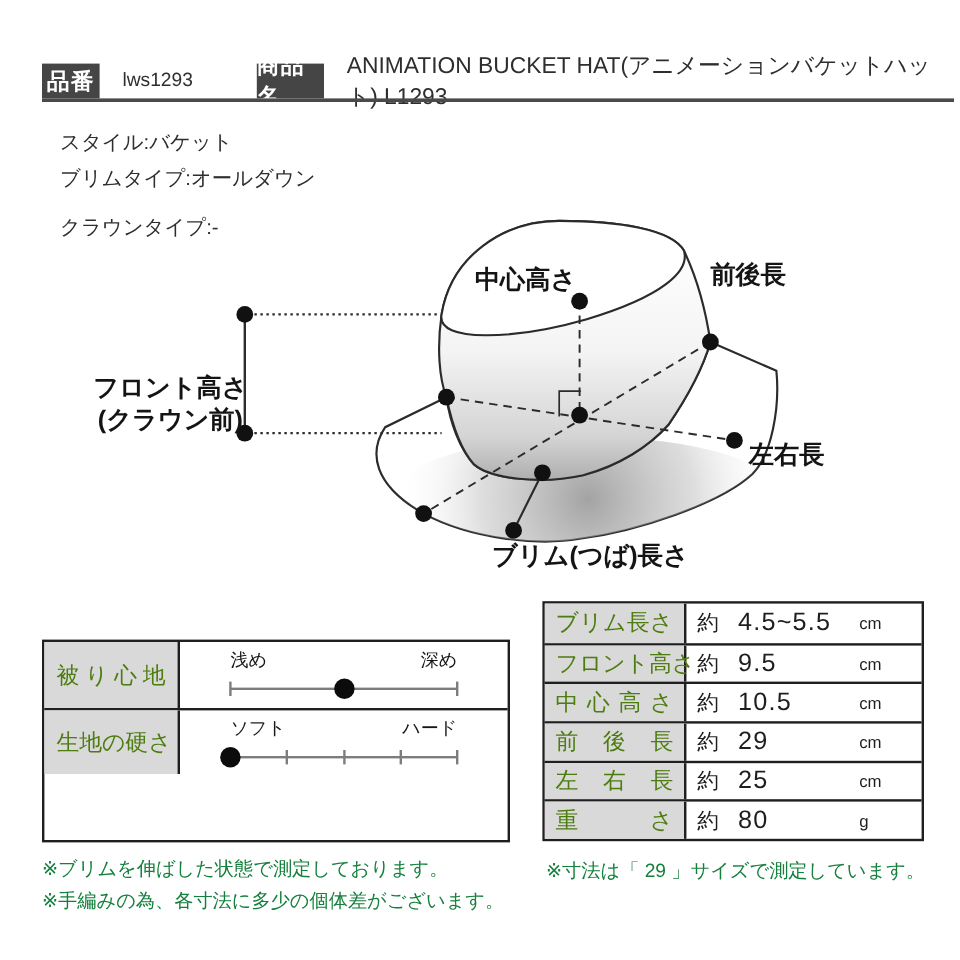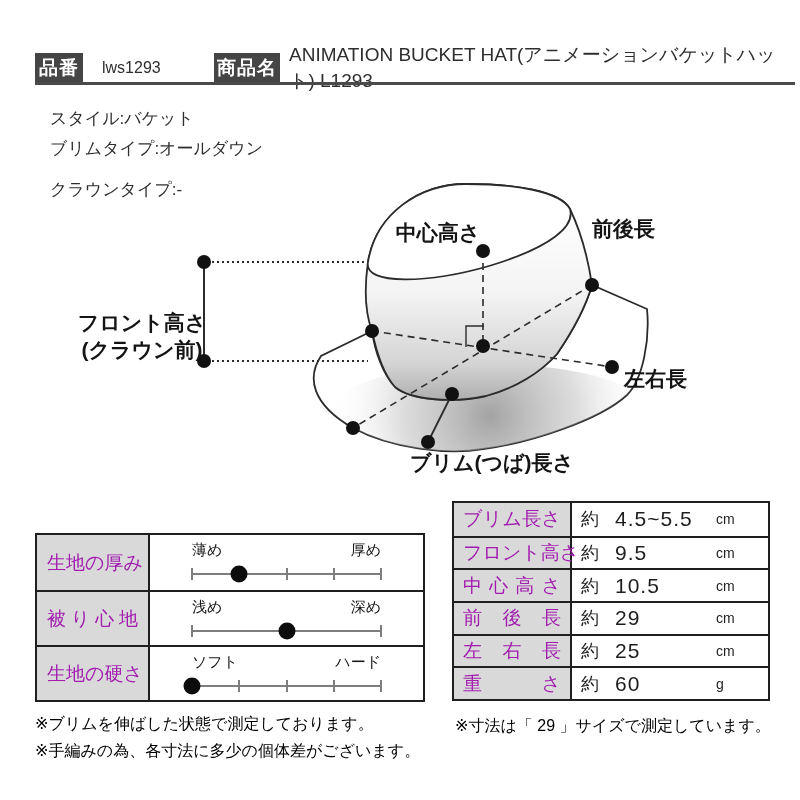--- a/index.html
+++ b/index.html
@@ -28,21 +28,21 @@
     border:2px solid #1f1f1f;box-sizing:border-box;display:grid;grid-template-rows:1fr 1fr 1fr;
     background:#fff;
   }
   .frow{display:grid;grid-template-columns:113px 1fr;border-top:2px solid #1f1f1f;}
   .frow:first-child{border-top:none;}
   .fcell-label{
     background:#d9d9d9;border-right:2px solid #1f1f1f;
     display:flex;align-items:center;box-sizing:border-box;padding:0 10px;
   }
   .jlabel{
-    width:100%;font-size:19px;font-weight:500;color:#a21caf;
+    width:100%;font-size:19px;font-weight:500;color:#4d7c0f;
     text-align:justify;text-align-last:justify;text-justify:inter-character;white-space:nowrap;
   }
   .fcell-slider{position:relative;}
   .slider-caps{
     position:absolute;left:42px;right:42px;top:6px;
     display:flex;justify-content:space-between;
     font-size:15px;font-weight:500;color:#161616;
   }
   .track{position:absolute;left:42px;right:42px;top:38px;height:2px;background:#7d7d7d;}
   .tick{position:absolute;top:-5px;width:2px;height:12px;background:#7d7d7d;transform:translateX(-50%);}
@@ -57,21 +57,21 @@
   .mrow:first-child{border-top:none;}
   .mlabel-cell{
     background:#d9d9d9;border-right:2px solid #1f1f1f;
     display:flex;align-items:center;box-sizing:border-box;padding:0 9px;
   }
   .mval-cell{display:flex;align-items:center;box-sizing:border-box;padding:0 10px 0 9px;}
   .approx{font-size:18px;font-weight:500;width:34px;flex:none;}
   .mval{flex:1;font-size:21px;font-weight:500;letter-spacing:1px;}
   .munit{width:42px;flex:none;font-size:14px;font-weight:500;text-align:left;padding-left:4px;}
   
-  .footnote{position:absolute;font-size:16px;font-weight:500;color:#000000;z-index:2;}
+  .footnote{position:absolute;font-size:16px;font-weight:500;color:#15803d;z-index:2;}
 </style>
 </head>
 <body>
 
 <svg id="diagram-svg" width="800" height="800" viewBox="0 0 800 800">
   <defs>
     <linearGradient id="crownGrad" gradientUnits="userSpaceOnUse" x1="470" y1="200" x2="470" y2="405">
       <stop offset="0" stop-color="#ffffff"></stop>
       <stop offset="0.45" stop-color="#f4f4f4"></stop>
       <stop offset="0.8" stop-color="#d4d4d4"></stop>
@@ -120,48 +120,29 @@
   <text class="dg-label" x="438" y="240" text-anchor="middle">中心高さ</text>
   <text class="dg-label" x="592" y="236" text-anchor="start">前後長</text>
   <text class="dg-label" x="142" y="330" text-anchor="middle">フロント高さ</text>
   <text class="dg-label" x="142" y="357" text-anchor="middle">(クラウン前)</text>
   <text class="dg-label" x="624" y="386" text-anchor="start">左右長</text>
   <text class="dg-label" x="492" y="470" text-anchor="middle">ブリム(つば)長さ</text>
 </svg>
 
 <div class="hdr-box" style="left:35px;width:48px;">品番</div>
 <div class="hdr-text" style="left:102px;">lws1293</div>
-<div class="hdr-box" style="left:214px;width:66px;">商品名</div>
+<div class="hdr-box" style="left:214px;width:56px;">商品名</div>
 <div class="hdr-text" style="left:289px;font-size:19px;">ANIMATION BUCKET HAT(アニメーションバケットハット) L1293</div>
 <div class="hdr-rule"></div>
 
 <div class="spec-line" style="top:107px;">スタイル:バケット</div>
 <div class="spec-line" style="top:137px;">ブリムタイプ:オールダウン</div>
 <div class="spec-line" style="top:178px;">クラウンタイプ:-</div>
 
 <div class="ftable">
-  <div class="frow">
-    <div class="fcell-label">
-        <span class="jlabel">生地の厚み</span>
-      </div>
-    <div class="fcell-slider">
-      <div class="slider-caps">
-        <span>薄め</span>
-        <span>厚め</span>
-      </div>
-      <div class="track">
-          <div class="tick" style="left: 0%;"></div>
-          <div class="tick" style="left: 25%;"></div>
-          <div class="tick" style="left: 50%;"></div>
-          <div class="tick" style="left: 75%;"></div>
-          <div class="tick" style="left: 100%;"></div>
-          <div class="sdot" style="left: 25%;"></div>
-        </div>
-    </div>
-  </div>
   <div class="frow">
     <div class="fcell-label">
         <span class="jlabel">被り心地</span>
       </div>
     <div class="fcell-slider">
       <div class="slider-caps">
         <span>浅め</span>
         <span>深め</span>
       </div>
       <div class="track">
@@ -242,21 +223,21 @@
       <span class="mval">25</span>
       <span class="munit">cm</span>
     </div>
   </div>
   <div class="mrow">
     <div class="mlabel-cell">
         <span class="jlabel">重さ</span>
       </div>
     <div class="mval-cell">
       <span class="approx">約</span>
-      <span class="mval">60</span>
+      <span class="mval">80</span>
       <span class="munit">g</span>
     </div>
   </div>
 </div>
 
 <div class="footnote" style="left:35px;top:714px;">※ブリムを伸ばした状態で測定しております。</div>
 <div class="footnote" style="left:35px;top:741px;">※手編みの為、各寸法に多少の個体差がございます。</div>
 <div class="footnote" style="left:455px;top:716px;">※寸法は「 29 」サイズで測定しています。</div>
 
 </body></html>

